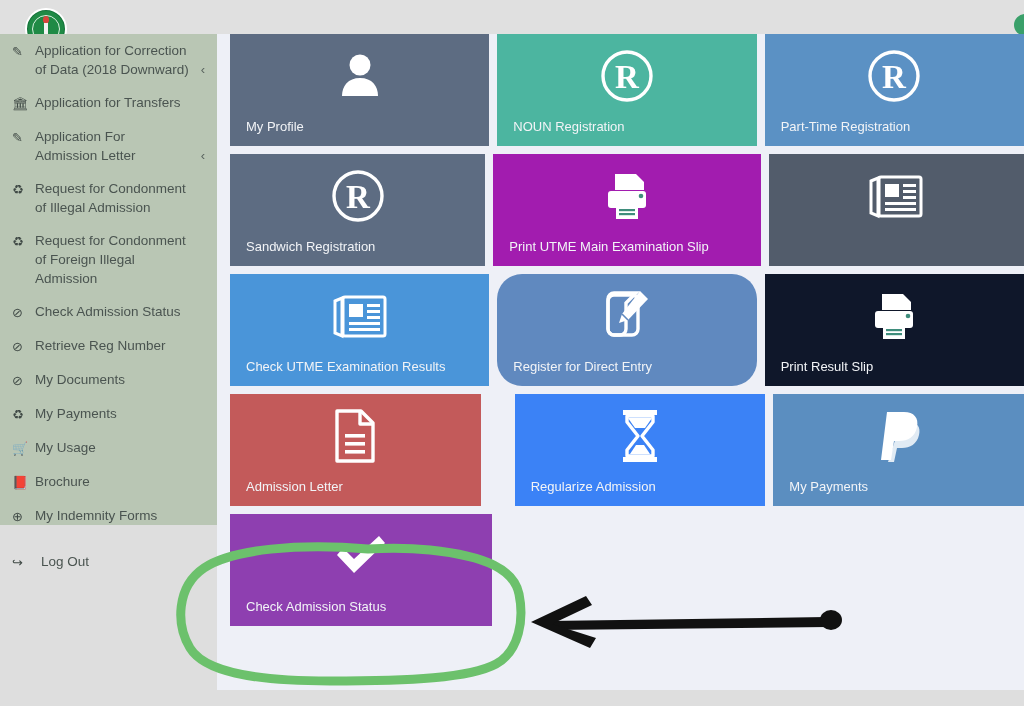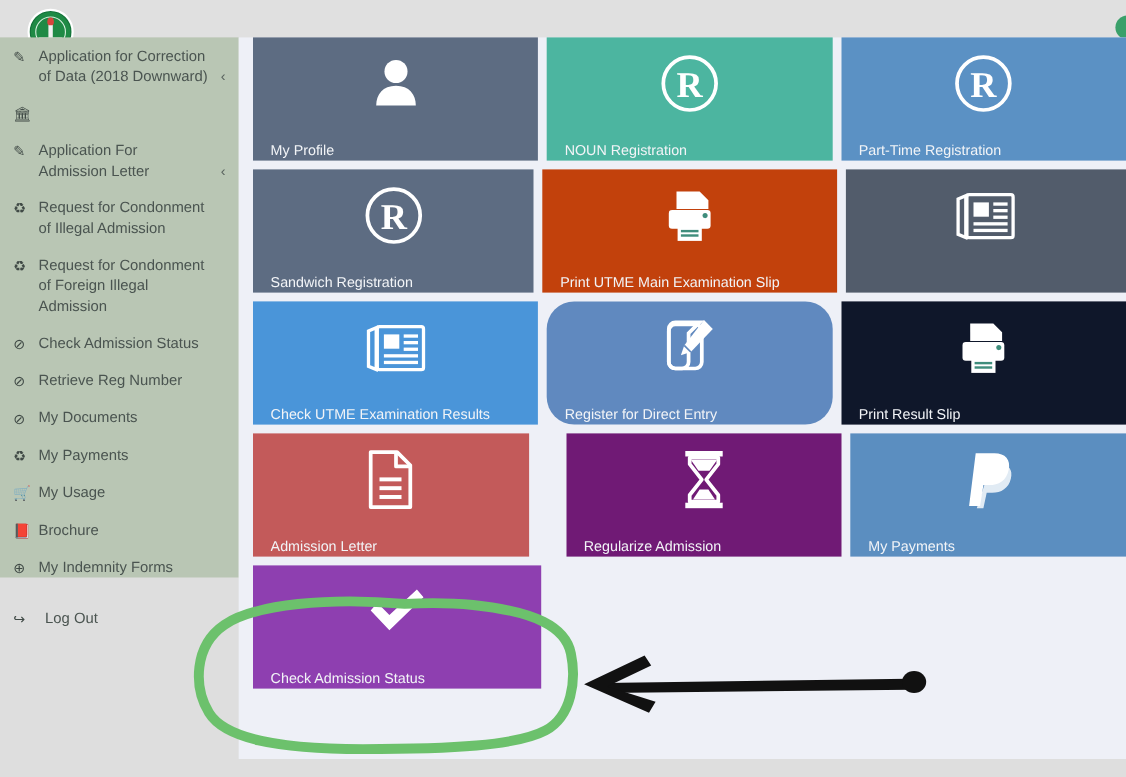--- a/index.html
+++ b/index.html
@@ -95,21 +95,21 @@
     cursor:pointer;
     overflow:hidden;
   }
   .tile:last-child{margin-right:0;}
   .tile .tile-icon{
     position:absolute;left:0;right:0;top:14px;height:56px;
     display:flex;align-items:center;justify-content:center;
   }
   .tile .tile-icon svg{display:block;}
   .tile .tile-label{
-    position:absolute;left:16px;bottom:1px;right:10px;
+    position:absolute;left:16px;bottom:11px;right:10px;
     font-size:13px;line-height:16px;
     color:#f2f4f7;
     white-space:nowrap;overflow:hidden;text-overflow:ellipsis;
   }
 
   
   .annot{
     position:absolute;left:0;top:0;width:1024px;height:706px;
     pointer-events:none;
   }
@@ -131,20 +131,21 @@
   <div class="corner-orb"></div>
 
   <div class="sidebar" id="sidebar">
       <div class="side-item">
         <span class="ic">✎</span>
         <span class="lbl">Application for Correction of Data (2018 Downward)</span>
         <span class="chev">‹</span>
       </div>
       <div class="side-item">
         <span class="ic">🏛</span>
+        <span class="lbl">Application for Transfers</span>
       </div>
       <div class="side-item">
         <span class="ic">✎</span>
         <span class="lbl">Application For Admission Letter</span>
         <span class="chev">‹</span>
       </div>
       <div class="side-item">
         <span class="ic">♻</span>
         <span class="lbl">Request for Condonment of Illegal Admission</span>
       </div>
@@ -220,21 +221,21 @@
         <div class="row">
           <div class="tile" style="background: rgb(93, 108, 130);">
             <div class="tile-icon">
               <svg width="56" height="56" viewBox="0 0 56 56">
         <circle cx="28" cy="28" r="24" fill="none" stroke="white" stroke-width="3.4"></circle>
         <text x="28" y="40" text-anchor="middle" font-family="Liberation Serif, serif" font-size="33" font-weight="bold" fill="white">R</text>
               </svg>
             </div>
             <div class="tile-label">Sandwich Registration</div>
           </div>
-          <div class="tile" style="background: #c2410c; padding-left: 12px;">
+          <div class="tile" style="background: #a21caf; padding-left: 12px;">
             <div class="tile-icon">
               <svg width="54" height="52" viewBox="0 0 54 52">
         <path d="M 15 4 L 36 4 L 44 12 L 44 20 L 15 20 Z" fill="white"></path>
         <rect x="8" y="21" width="38" height="17" rx="3" fill="white"></rect>
         <circle cx="41" cy="26" r="2.3" fill="#3f8d7c"></circle>
         <rect x="16" y="36" width="22" height="13" fill="white"></rect>
         <rect x="19" y="39" width="16" height="2.2" fill="#3f8d7c"></rect>
         <rect x="19" y="43" width="16" height="2.2" fill="#3f8d7c"></rect>
               </svg>
             </div>
@@ -302,21 +303,21 @@
               <svg width="48" height="58" viewBox="0 0 48 58">
         <path d="M 6 4 L 30 4 L 42 16 L 42 54 L 6 54 Z" fill="none" stroke="white" stroke-width="3.4" stroke-linejoin="round"></path>
         <path d="M 29 4 L 29 17 L 42 17" fill="none" stroke="white" stroke-width="3.4" stroke-linejoin="round"></path>
         <rect x="14" y="27" width="20" height="3.6" fill="white"></rect>
         <rect x="14" y="35" width="20" height="3.6" fill="white"></rect>
         <rect x="14" y="43" width="20" height="3.6" fill="white"></rect>
               </svg>
             </div>
             <div class="tile-label">Admission Letter</div>
           </div>
-          <div class="tile" style="background: #701a75; margin-left: 26px;">
+          <div class="tile" style="background: #3b82f6; margin-left: 26px;">
             <div class="tile-icon">
               <svg width="46" height="56" viewBox="0 0 46 56">
         <rect x="6" y="2" width="34" height="5" fill="white"></rect>
         <rect x="6" y="49" width="34" height="5" fill="white"></rect>
         <path d="M 10 8 L 36 8 L 36 14 L 25 28 L 36 42 L 36 48 L 10 48 L 10 42 L 21 28 L 10 14 Z" fill="none" stroke="white" stroke-width="3.4" stroke-linejoin="round"></path>
         <path d="M 11 10 L 35 10 L 28 20 L 18 20 Z" fill="white"></path>
         <path d="M 13 46 L 33 46 L 27 37 L 19 37 Z" fill="white"></path>
               </svg>
             </div>
             <div class="tile-label">Regularize Admission</div>

